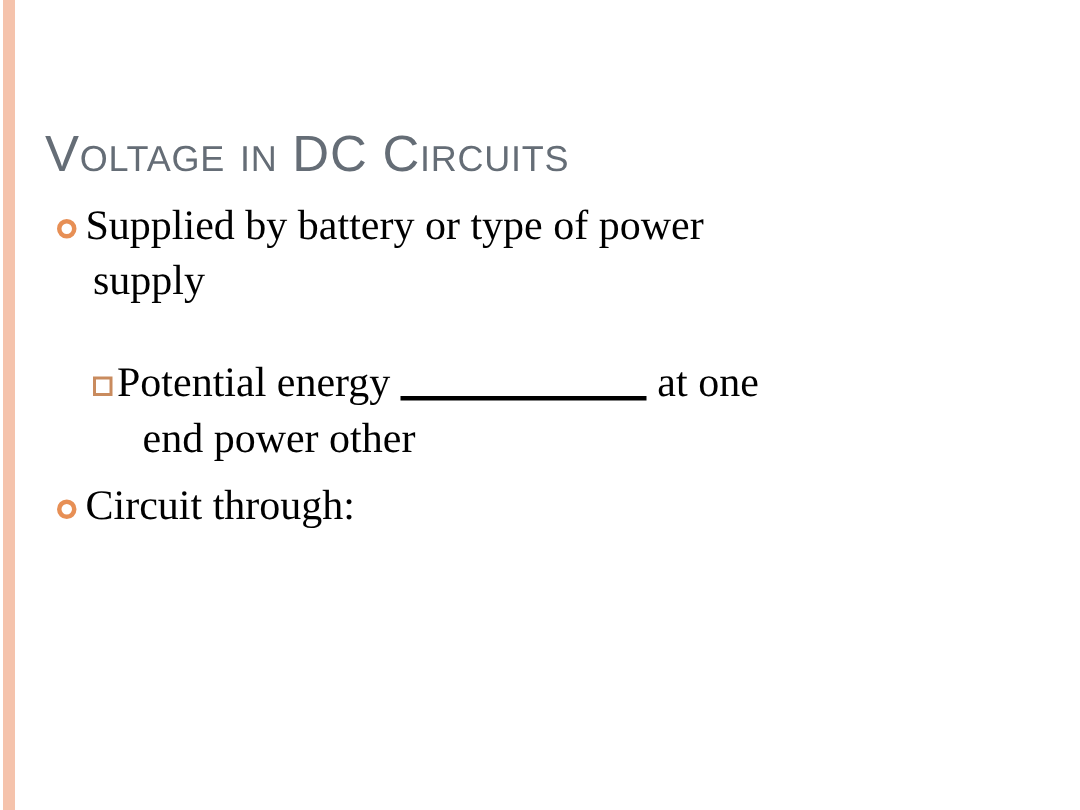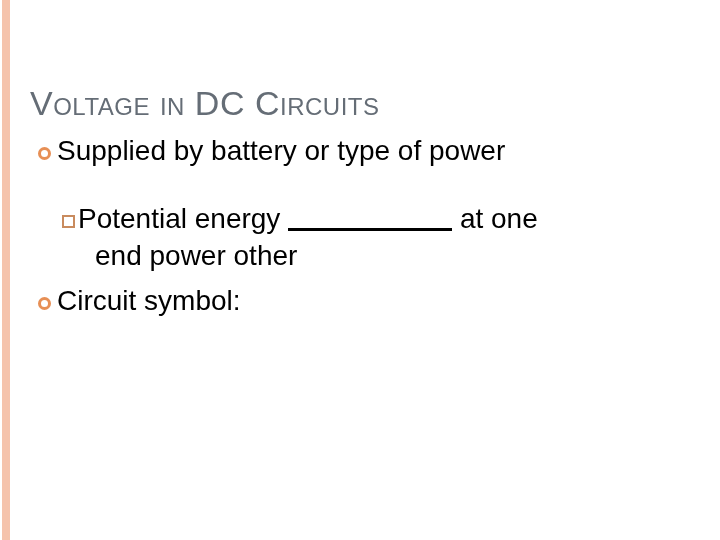--- a/index.html
+++ b/index.html
@@ -38,20 +38,21 @@
     letter-spacing: 0.5px;
     line-height: 38px;
     color: var(--title);
   }
   .bullets {
     margin: 0; padding: 0;
     list-style: none;
     font-size: 28px;
     line-height: 37px;
     color: var(--body-text);
+    font-family: Liberation Serif, serif;
   }
   .bullets li { margin: 0 0 8px 0; }
   li.l1 { padding-left: 32px; text-indent: -24px; }
   li.l2 { padding-left: 65px; text-indent: -33px; margin-top: 31px; }
   .ring {
     display: inline-block;
     width: 7px; height: 7px;
     border: 3px solid var(--ring-bullet);
     border-radius: 50%;
     margin-right: 6px;
@@ -71,23 +72,23 @@
 </style>
 </head>
 <body>
 
 <div class="slide">
   <div class="stripe stripe-left"></div>
 
   <div class="content">
     <h1 class="title">Voltage in DC Circuits</h1>
     <ul class="bullets">
-        <li class="l1"><span class="ring"></span><span>Supplied by battery or type of power</span><br></li>
+        <li class="l1"><span class="ring"></span><span>Supplied by battery or type of power</span><br><span>supply</span></li>
         <li class="l2"><span class="square"></span><span>Potential energy </span><span class="blank" style="width: 164px;"></span><span> at one</span><br><span>end power other</span></li>
-        <li class="l1"><span class="ring"></span><span>Circuit symbol:</span></li>
+        <li class="l1"><span class="ring"></span><span>Circuit through:</span></li>
       </ul>
   </div>
 
   <div class="dot"></div>
 
   <div class="stripe stripe-r1"></div>
   <div class="stripe stripe-r2"></div>
   <div class="stripe stripe-r3"></div>
   <div class="stripe stripe-r4"></div>
   <div class="stripe stripe-r5"></div>

